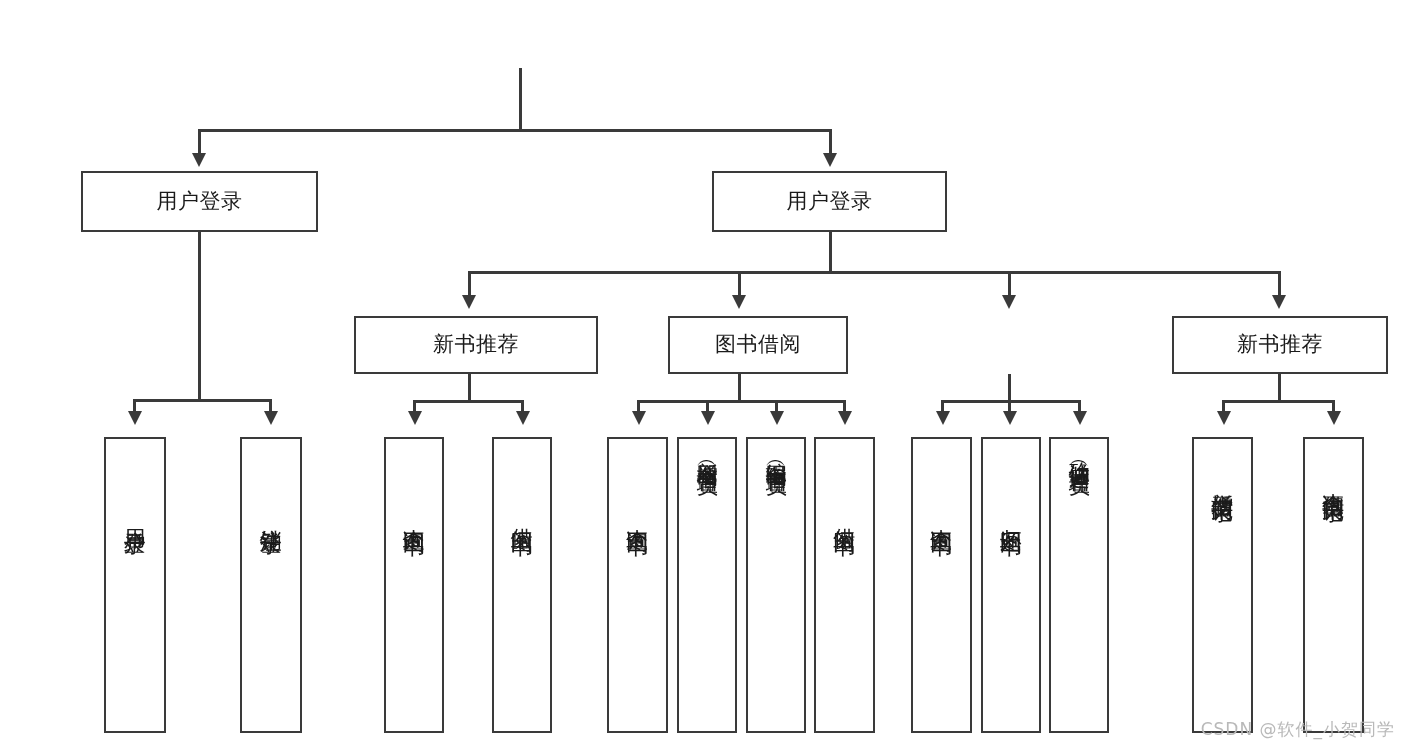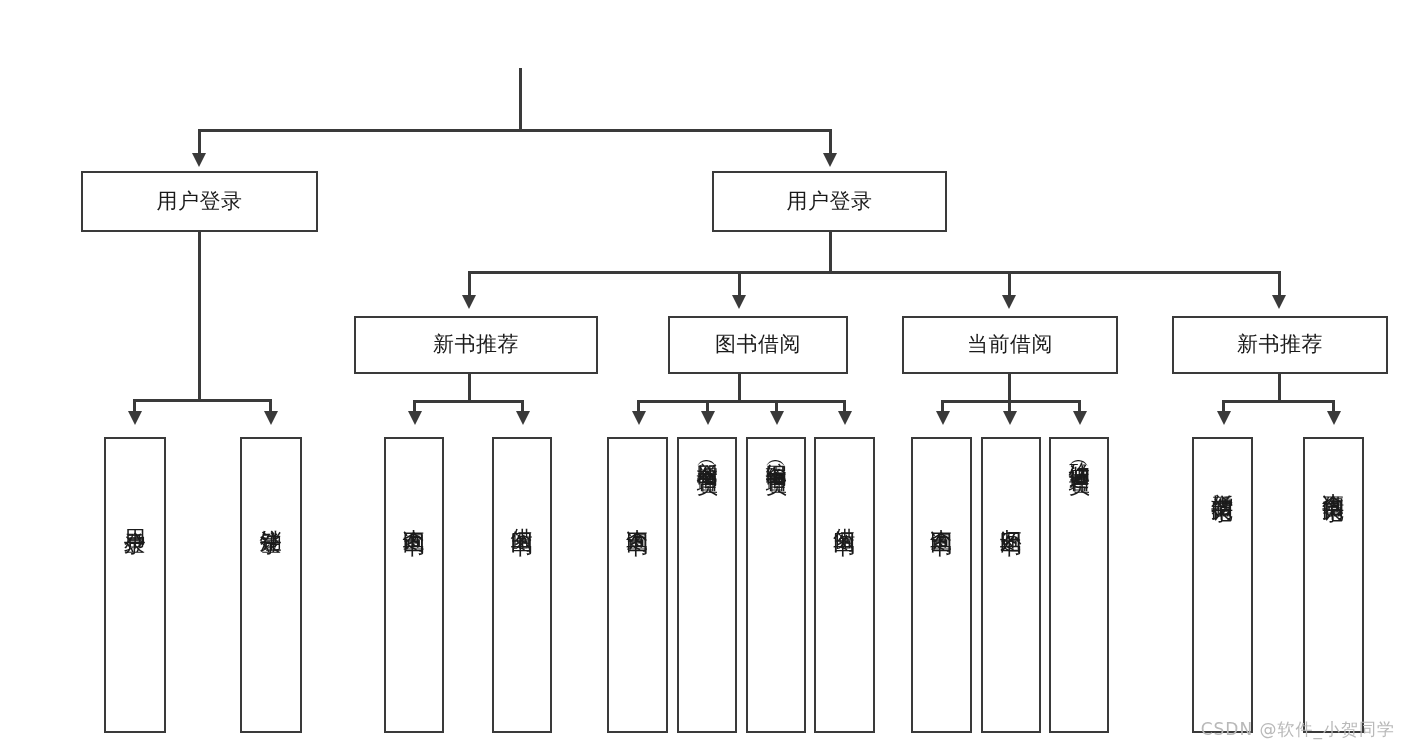--- a/index.html
+++ b/index.html
@@ -110,23 +110,20 @@
   <div class="arw" style="left:1272px;top:295px;"></div>
 
   <div class="node h" style="left:354px;top:316px;width:244px;height:58px;">
     <span class="lbl">新书推荐</span>
   </div>
 
   <div class="node h" style="left:632px;top:316px;width:180px;height:58px;margin-left:36px;">
     <span class="lbl">图书借阅</span>
   </div>
 
-  <div class="node h" style="left:902px;top:316px;width:216px;height:58px;">
-    <span class="lbl">当前借阅</span>
-  </div>
 
   <div class="node h" style="left:1172px;top:316px;width:216px;height:58px;">
     <span class="lbl">新书推荐</span>
   </div>
 
   <div class="ln v" style="left:468px;top:374px;height:28px;"></div>
   <div class="ln h" style="left:413px;top:400px;width:110px;"></div>
   <div class="ln v" style="left:413px;top:400px;height:13px;"></div>
   <div class="ln v" style="left:521px;top:400px;height:13px;"></div>
   <div class="arw" style="left:408px;top:411px;"></div>

